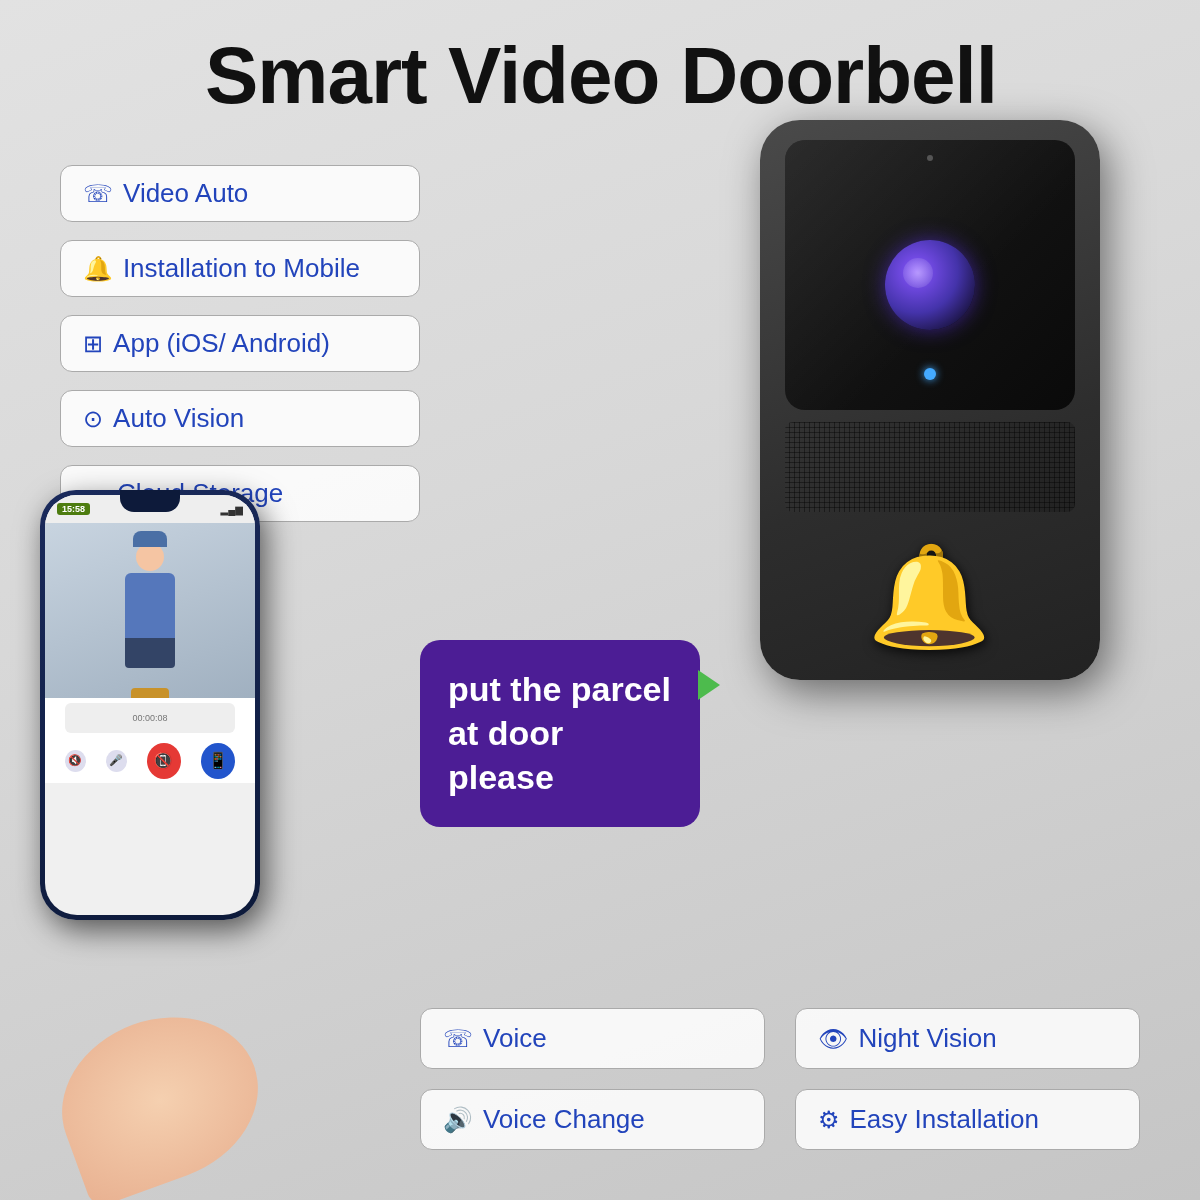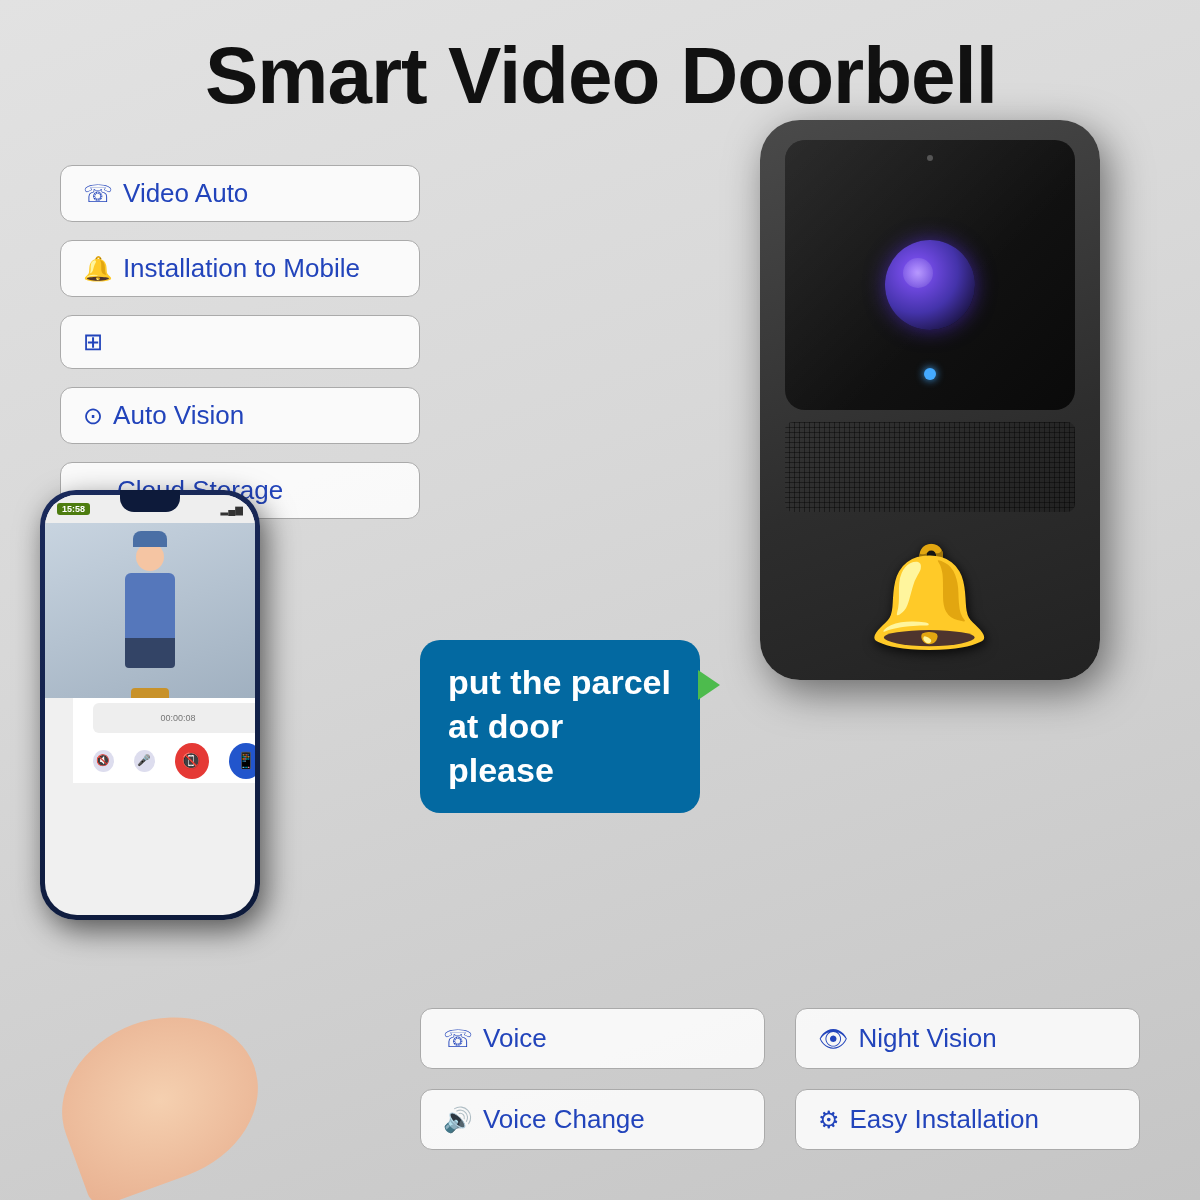--- a/index.html
+++ b/index.html
@@ -185,23 +185,23 @@
       color: #555;
       text-shadow: 2px 2px 8px rgba(0,0,0,0.5);
       filter: drop-shadow(0 4px 6px rgba(0,0,0,0.4));
     }
 
     
     .speech-bubble {
       position: absolute;
       top: 640px;
       left: 420px;
-      background: #0369a1;
+      background: #4c1d95;
       border-radius: 20px;
-      padding: 20px 28px;
+      padding: 27px 28px;
       font-size: 34px;
       font-weight: 700;
       color: white;
       line-height: 1.3;
       max-width: 280px;
     }
 
     .speech-bubble::after {
       content: '';
       position: absolute;
@@ -329,21 +329,20 @@
     }
 
     .phone-controls-area {
       width: 100%;
       height: 85px;
       background: white;
       display: flex;
       align-items: center;
       justify-content: space-around;
       padding: 8px;
-      margin-left: 28px;
     }
 
     .phone-btn-red {
       width: 36px; height: 36px;
       background: #e53935;
       border-radius: 50%;
       display: flex; align-items: center; justify-content: center;
       color: white; font-size: 16px;
     }
     .phone-btn-blue {
@@ -389,20 +388,21 @@
   <div class="feature-badge">
     <span class="feature-icon">☏</span>
     <span>Video Auto</span>
   </div>
   <div class="feature-badge">
     <span class="feature-icon">🔔</span>
     <span>Installation to Mobile</span>
   </div>
   <div class="feature-badge">
     <span class="feature-icon">⊞</span>
+    <span>App (iOS/ Android)</span>
   </div>
   <div class="feature-badge">
     <span class="feature-icon">⊙</span>
     <span>Auto Vision</span>
   </div>
   <div class="feature-badge">
     <span class="feature-icon">☁</span>
     <span>Cloud Storage</span>
   </div>
 </div>

